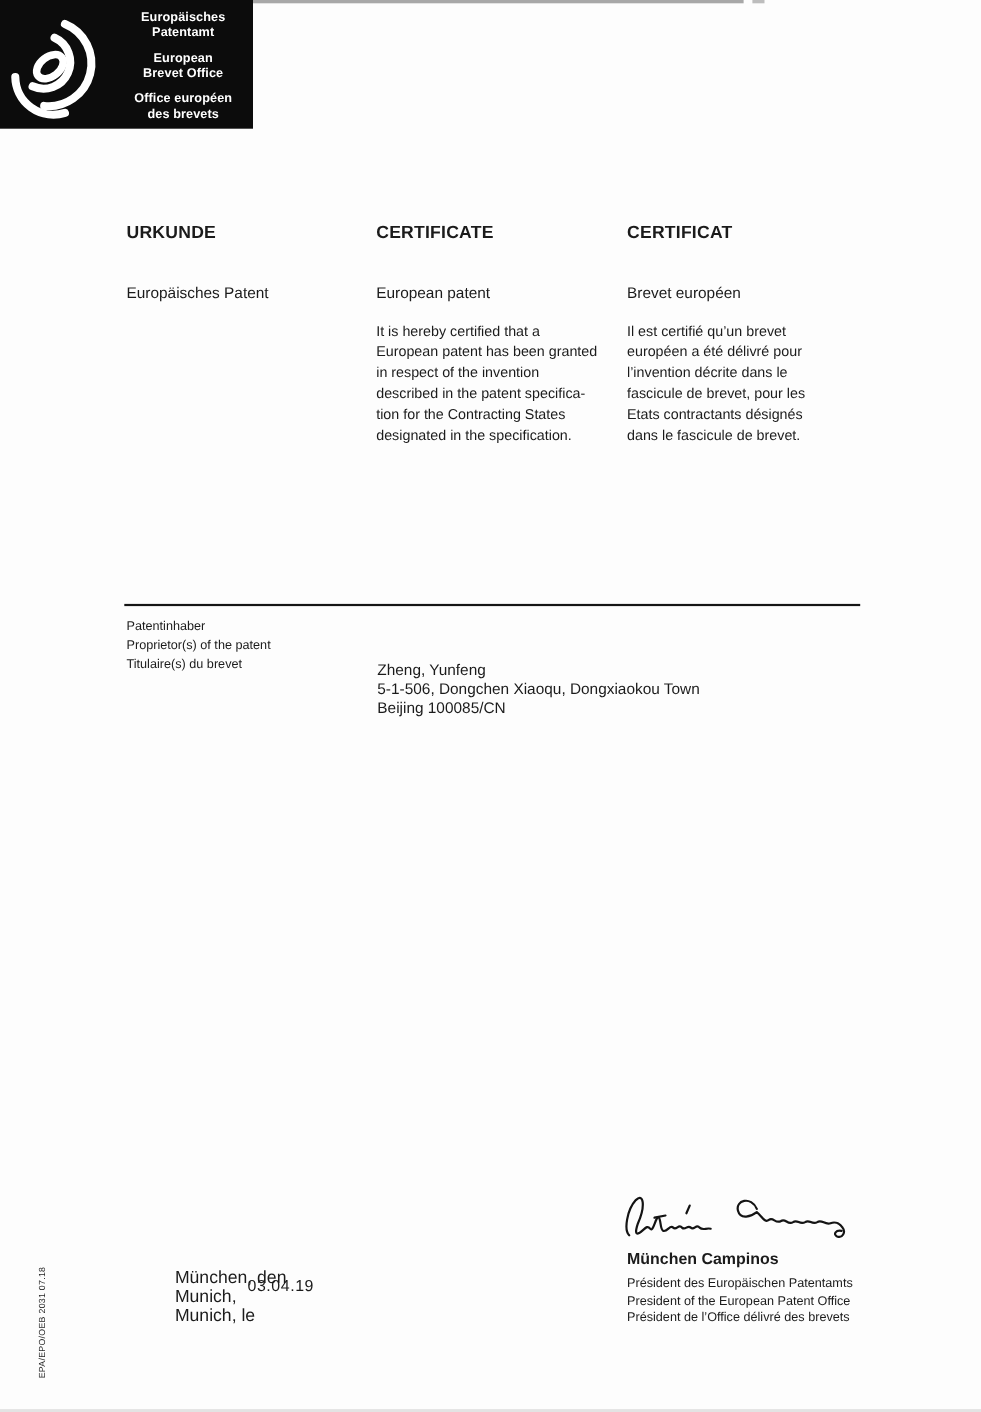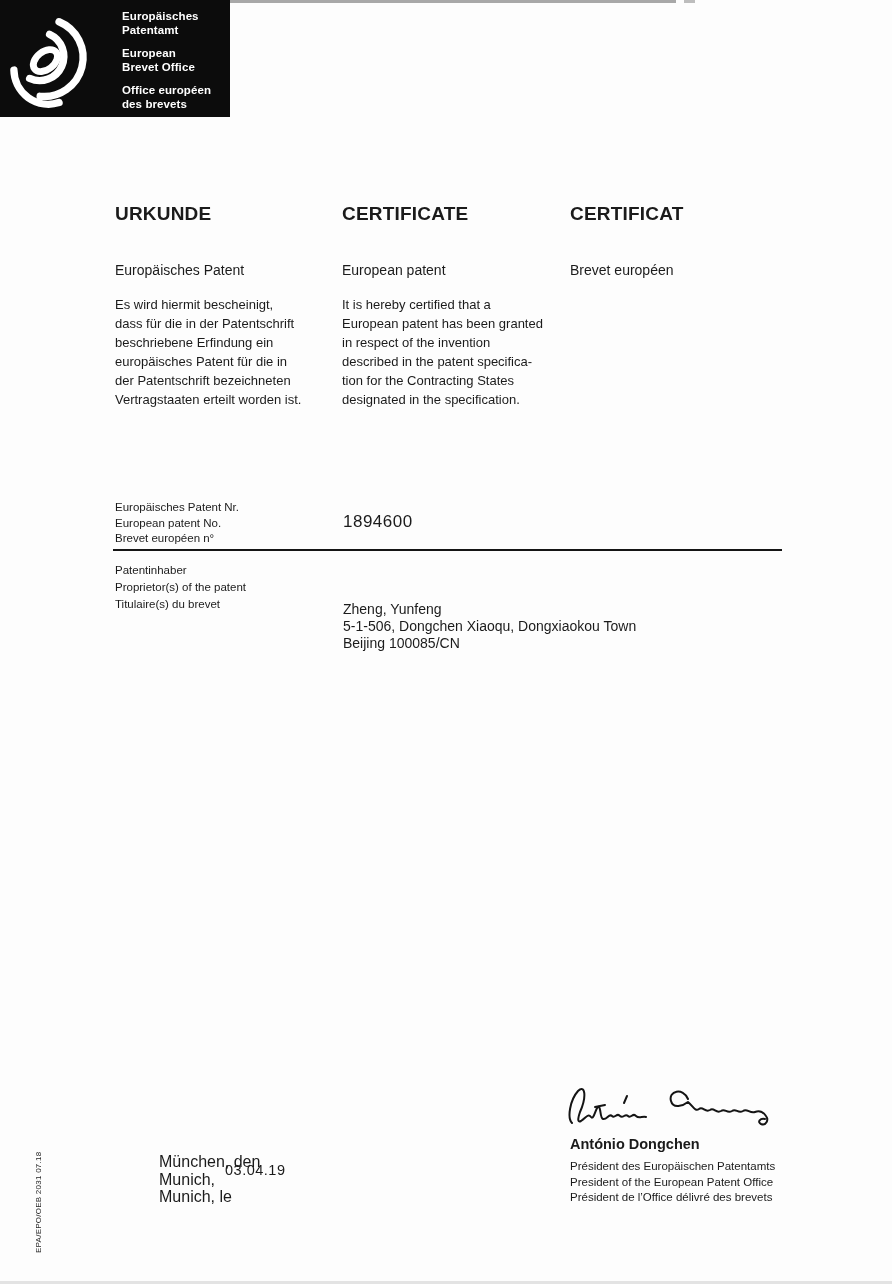--- a/index.html
+++ b/index.html
@@ -14,26 +14,26 @@
   
   .scan-top  { position:absolute; left:0; top:0; width:676px; height:3px; background:#a8a8a8; }
   .scan-top-dot { position:absolute; left:684px; top:0; width:11px; height:3px; background:#bdbdbd; }
   .scan-bottom { position:absolute; left:0; bottom:0; width:892px; height:3px; background:#e3e3e3; }
 
   
   .logo-block { position:absolute; left:0; top:0; width:230px; height:117px; background:#0c0c0c; }
   .logo-mark  { position:absolute; left:4px; top:6px; }
   .logo-text  { position:absolute; left:122px; top:9px; color:#ffffff; font-weight:bold;
                 font-size:11.5px; line-height:14px; letter-spacing:0.1px; }
-  .logo-group { margin-bottom:9px; white-space:pre-line; }
+  .logo-group { margin-bottom:9px; white-space:pre-line;text-align:center; }
 
   
   .columns { position:absolute; left:115px; top:203px; width:676px;
              display:grid; grid-template-columns:227px 228px 221px; }
-  .col-title    { font-size:19px; font-weight:bold; letter-spacing:0.2px; }
+  .col-title    { font-size:16px; font-weight:bold; letter-spacing:0.2px; }
   .col-subtitle { margin-top:37px; font-size:14px; font-weight:normal; }
   .col-body     { margin-top:17px; font-size:13px; line-height:19px; white-space:pre-line; }
 
   
   .pn-block  { position:absolute; left:115px; top:500px; width:670px; }
   .pn-labels { font-size:11.5px; line-height:15.5px; }
   .pn-value  { position:absolute; left:228px; top:12px; font-size:17px; letter-spacing:0.5px; }
   .rule { position:absolute; left:113px; top:549px; width:669px; height:2px; background:#151515; }
 
   
@@ -82,51 +82,43 @@
 Brevet Office</div>
       <div class="logo-group">Office européen
 des brevets</div>
     </div>
   </header>
 
   <section class="columns">
     <div class="col">
       <h1 class="col-title">URKUNDE</h1>
       <h2 class="col-subtitle">Europäisches Patent</h2>
-      <p class="col-body">Es wird hiermit bescheinigt,
-dass für die in der Patentschrift
-beschriebene Erfindung ein
-europäisches Patent für die in
-der Patentschrift bezeichneten
-Vertragstaaten erteilt worden ist.</p>
     </div>
     <div class="col">
       <h1 class="col-title">CERTIFICATE</h1>
       <h2 class="col-subtitle">European patent</h2>
       <p class="col-body">It is hereby certified that a
 European patent has been granted
 in respect of the invention
 described in the patent specifica-
 tion for the Contracting States
 designated in the specification.</p>
     </div>
     <div class="col">
       <h1 class="col-title">CERTIFICAT</h1>
       <h2 class="col-subtitle">Brevet européen</h2>
+      <p class="col-body">Il est certifié qu’un brevet
+européen a été délivré pour
+l’invention décrite dans le
+fascicule de brevet, pour les
+Etats contractants désignés
+dans le fascicule de brevet.</p>
     </div>
   </section>
 
-  <section class="pn-block">
-    <div class="pn-labels">
-      <div>Europäisches Patent Nr.</div>
-      <div>European patent No.</div>
-      <div>Brevet européen n°</div>
-    </div>
-    <div class="pn-value">1894600</div>
-  </section>
 
   <div class="rule"></div>
 
   <section class="prop-block">
     <div class="prop-labels">
       <div>Patentinhaber</div>
       <div>Proprietor(s) of the patent</div>
       <div>Titulaire(s) du brevet</div>
     </div>
     <div class="prop-value">
@@ -144,21 +136,21 @@
                  C 39 35, 41 28, 44 31 C 47 34, 49 27, 52 31 C 55 34, 57 28, 60 31
                  C 63 34, 65 27, 68 31 C 71 34, 74 31, 78 32"></path>
         <path d="M27 22 L 37 20"></path>
         <path d="M56 18 L 59 11"></path>
         <path d="M120 14 C 115 2, 100 6, 103 16 C 105 24, 115 21, 120 17
                  C 125 21, 127 27, 131 24 C 135 21, 137 28, 142 25 C 146 22, 148 29, 153 26
                  C 157 23, 159 29, 164 26 C 168 23, 170 29, 175 26 C 179 23, 182 29, 187 27
                  C 192 25, 196 28, 198 31 C 201 35, 198 41, 193 39 C 189 37, 192 33, 197 34"></path>
       </g>
     </svg>
-    <div class="sig-name">António Dongchen</div>
+    <div class="sig-name">München Campinos</div>
     <div class="sig-titles">
       <div>Président des Europäischen Patentamts</div>
       <div>President of the European Patent Office</div>
       <div>Président de l’Office délivré des brevets</div>
     </div>
   </section>
 
   <section class="issue-block">
     <div class="issue-place">
       <div>München, den</div>

